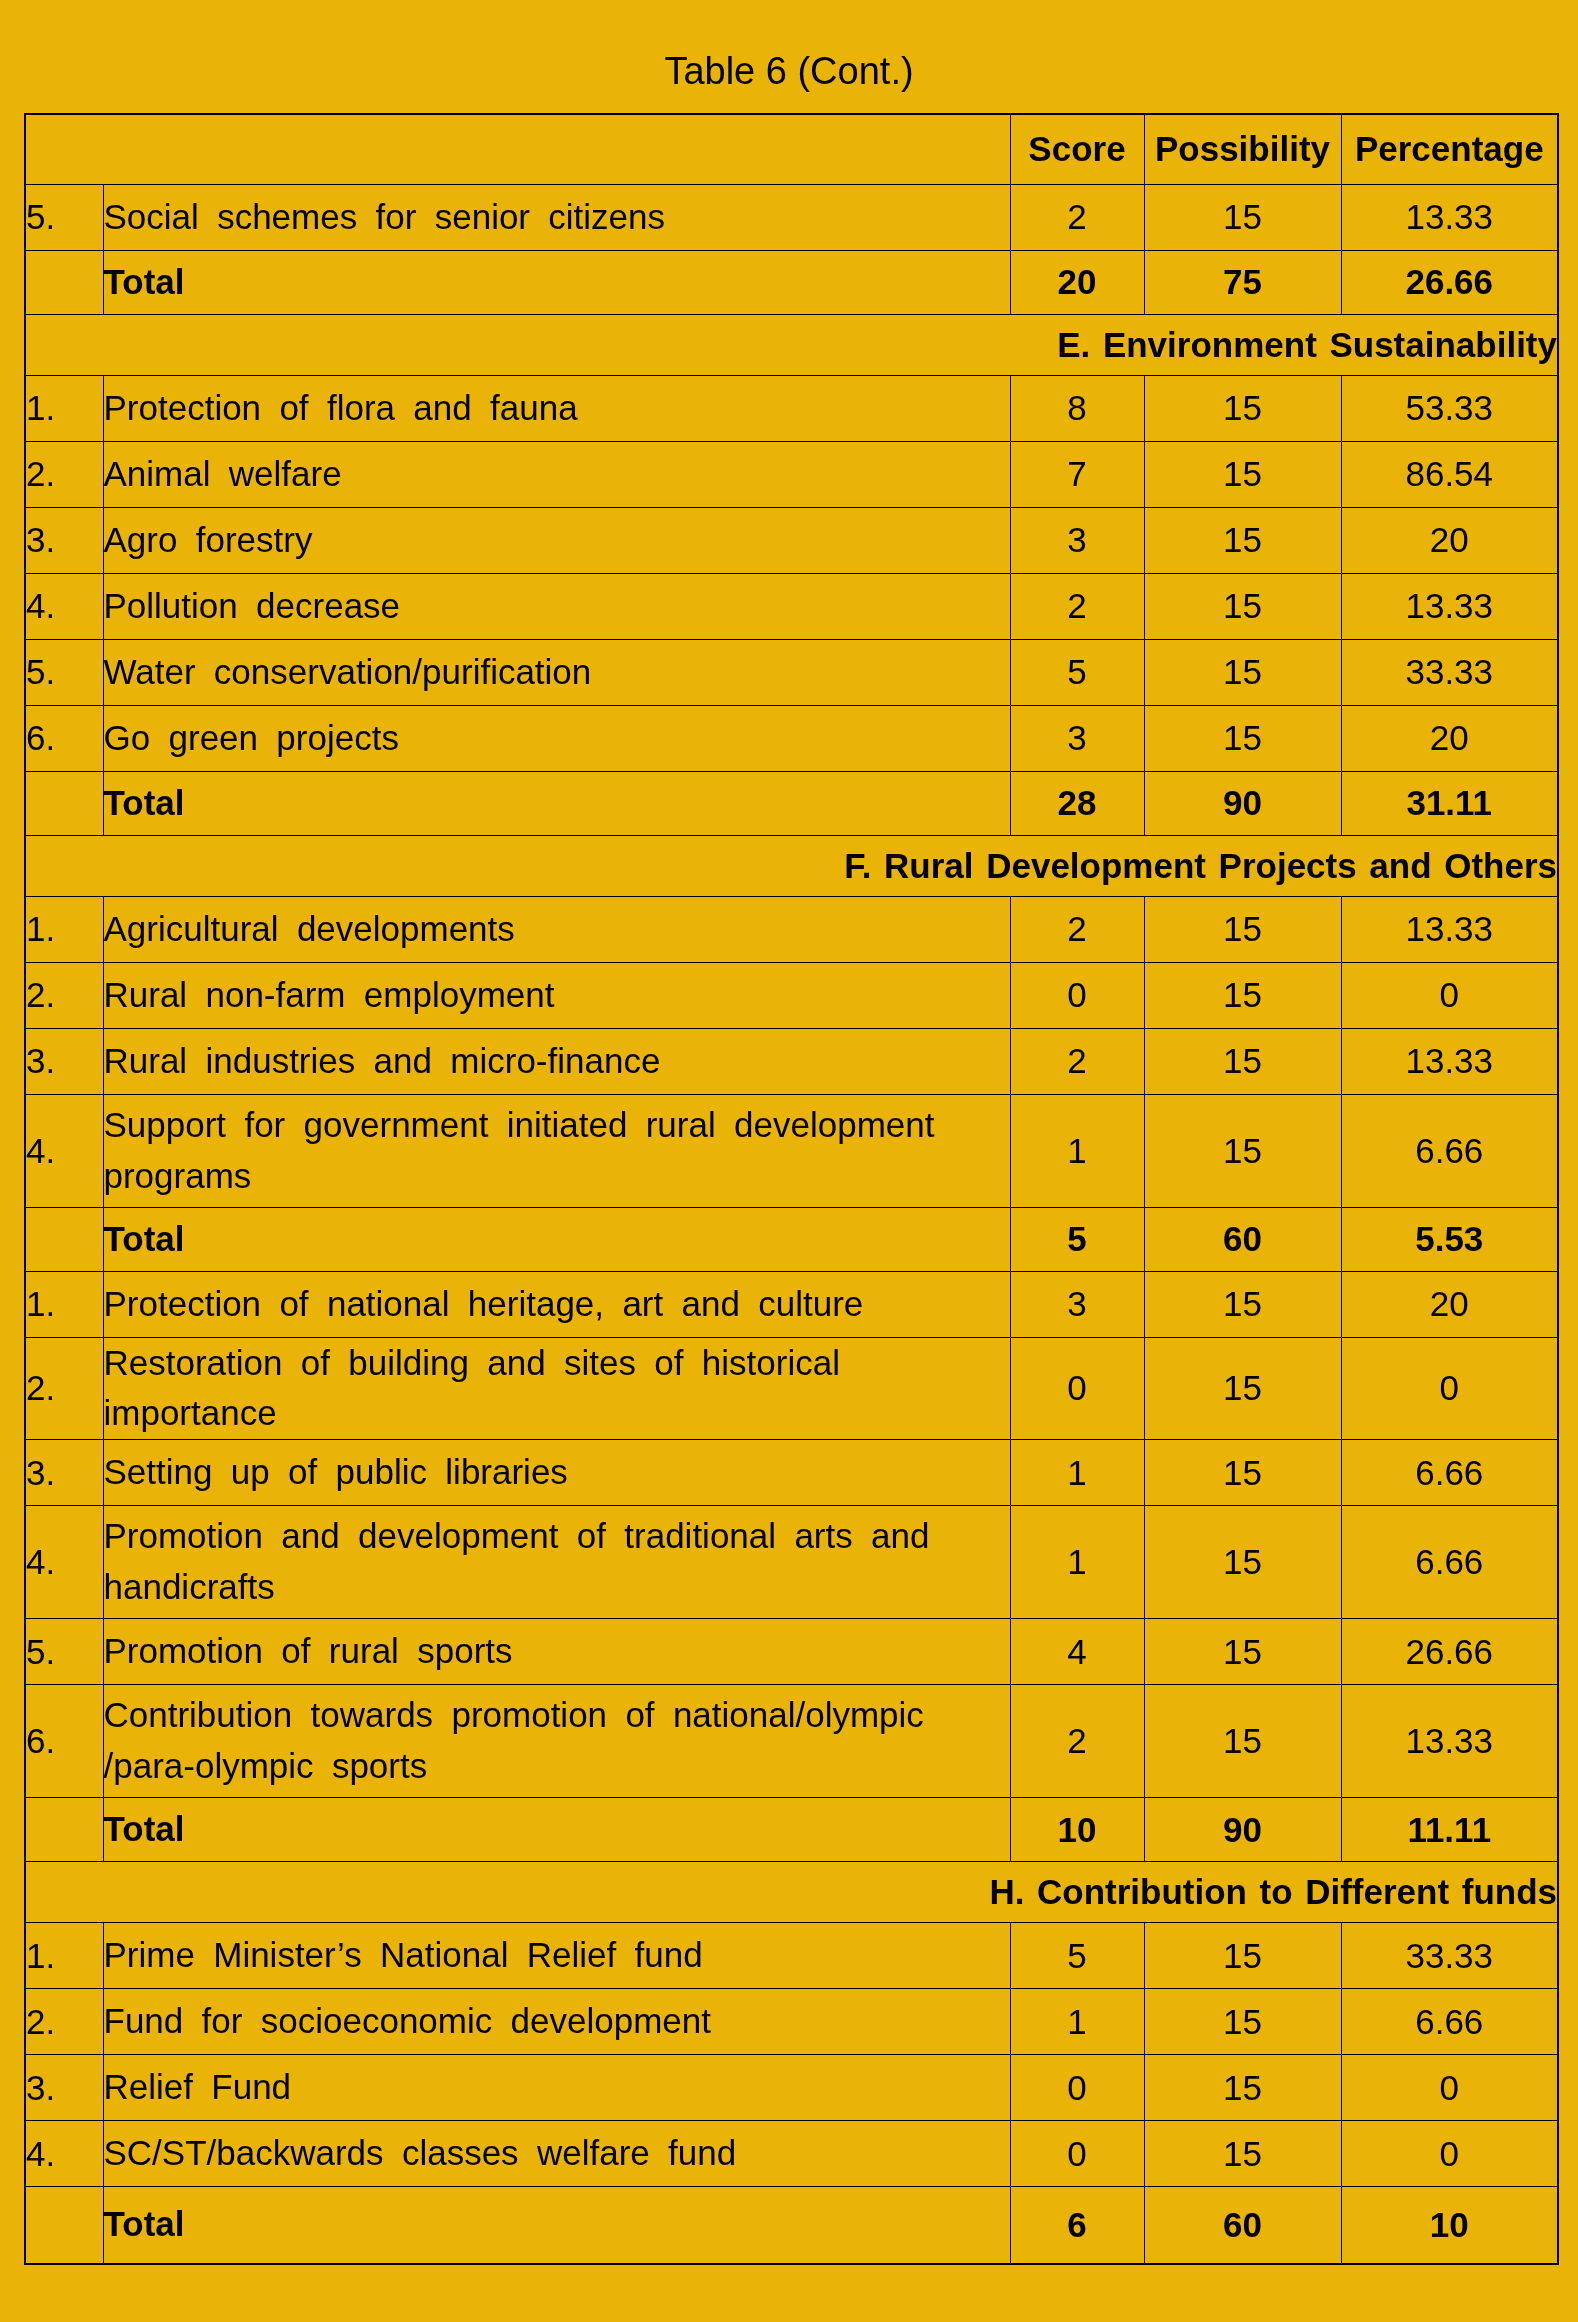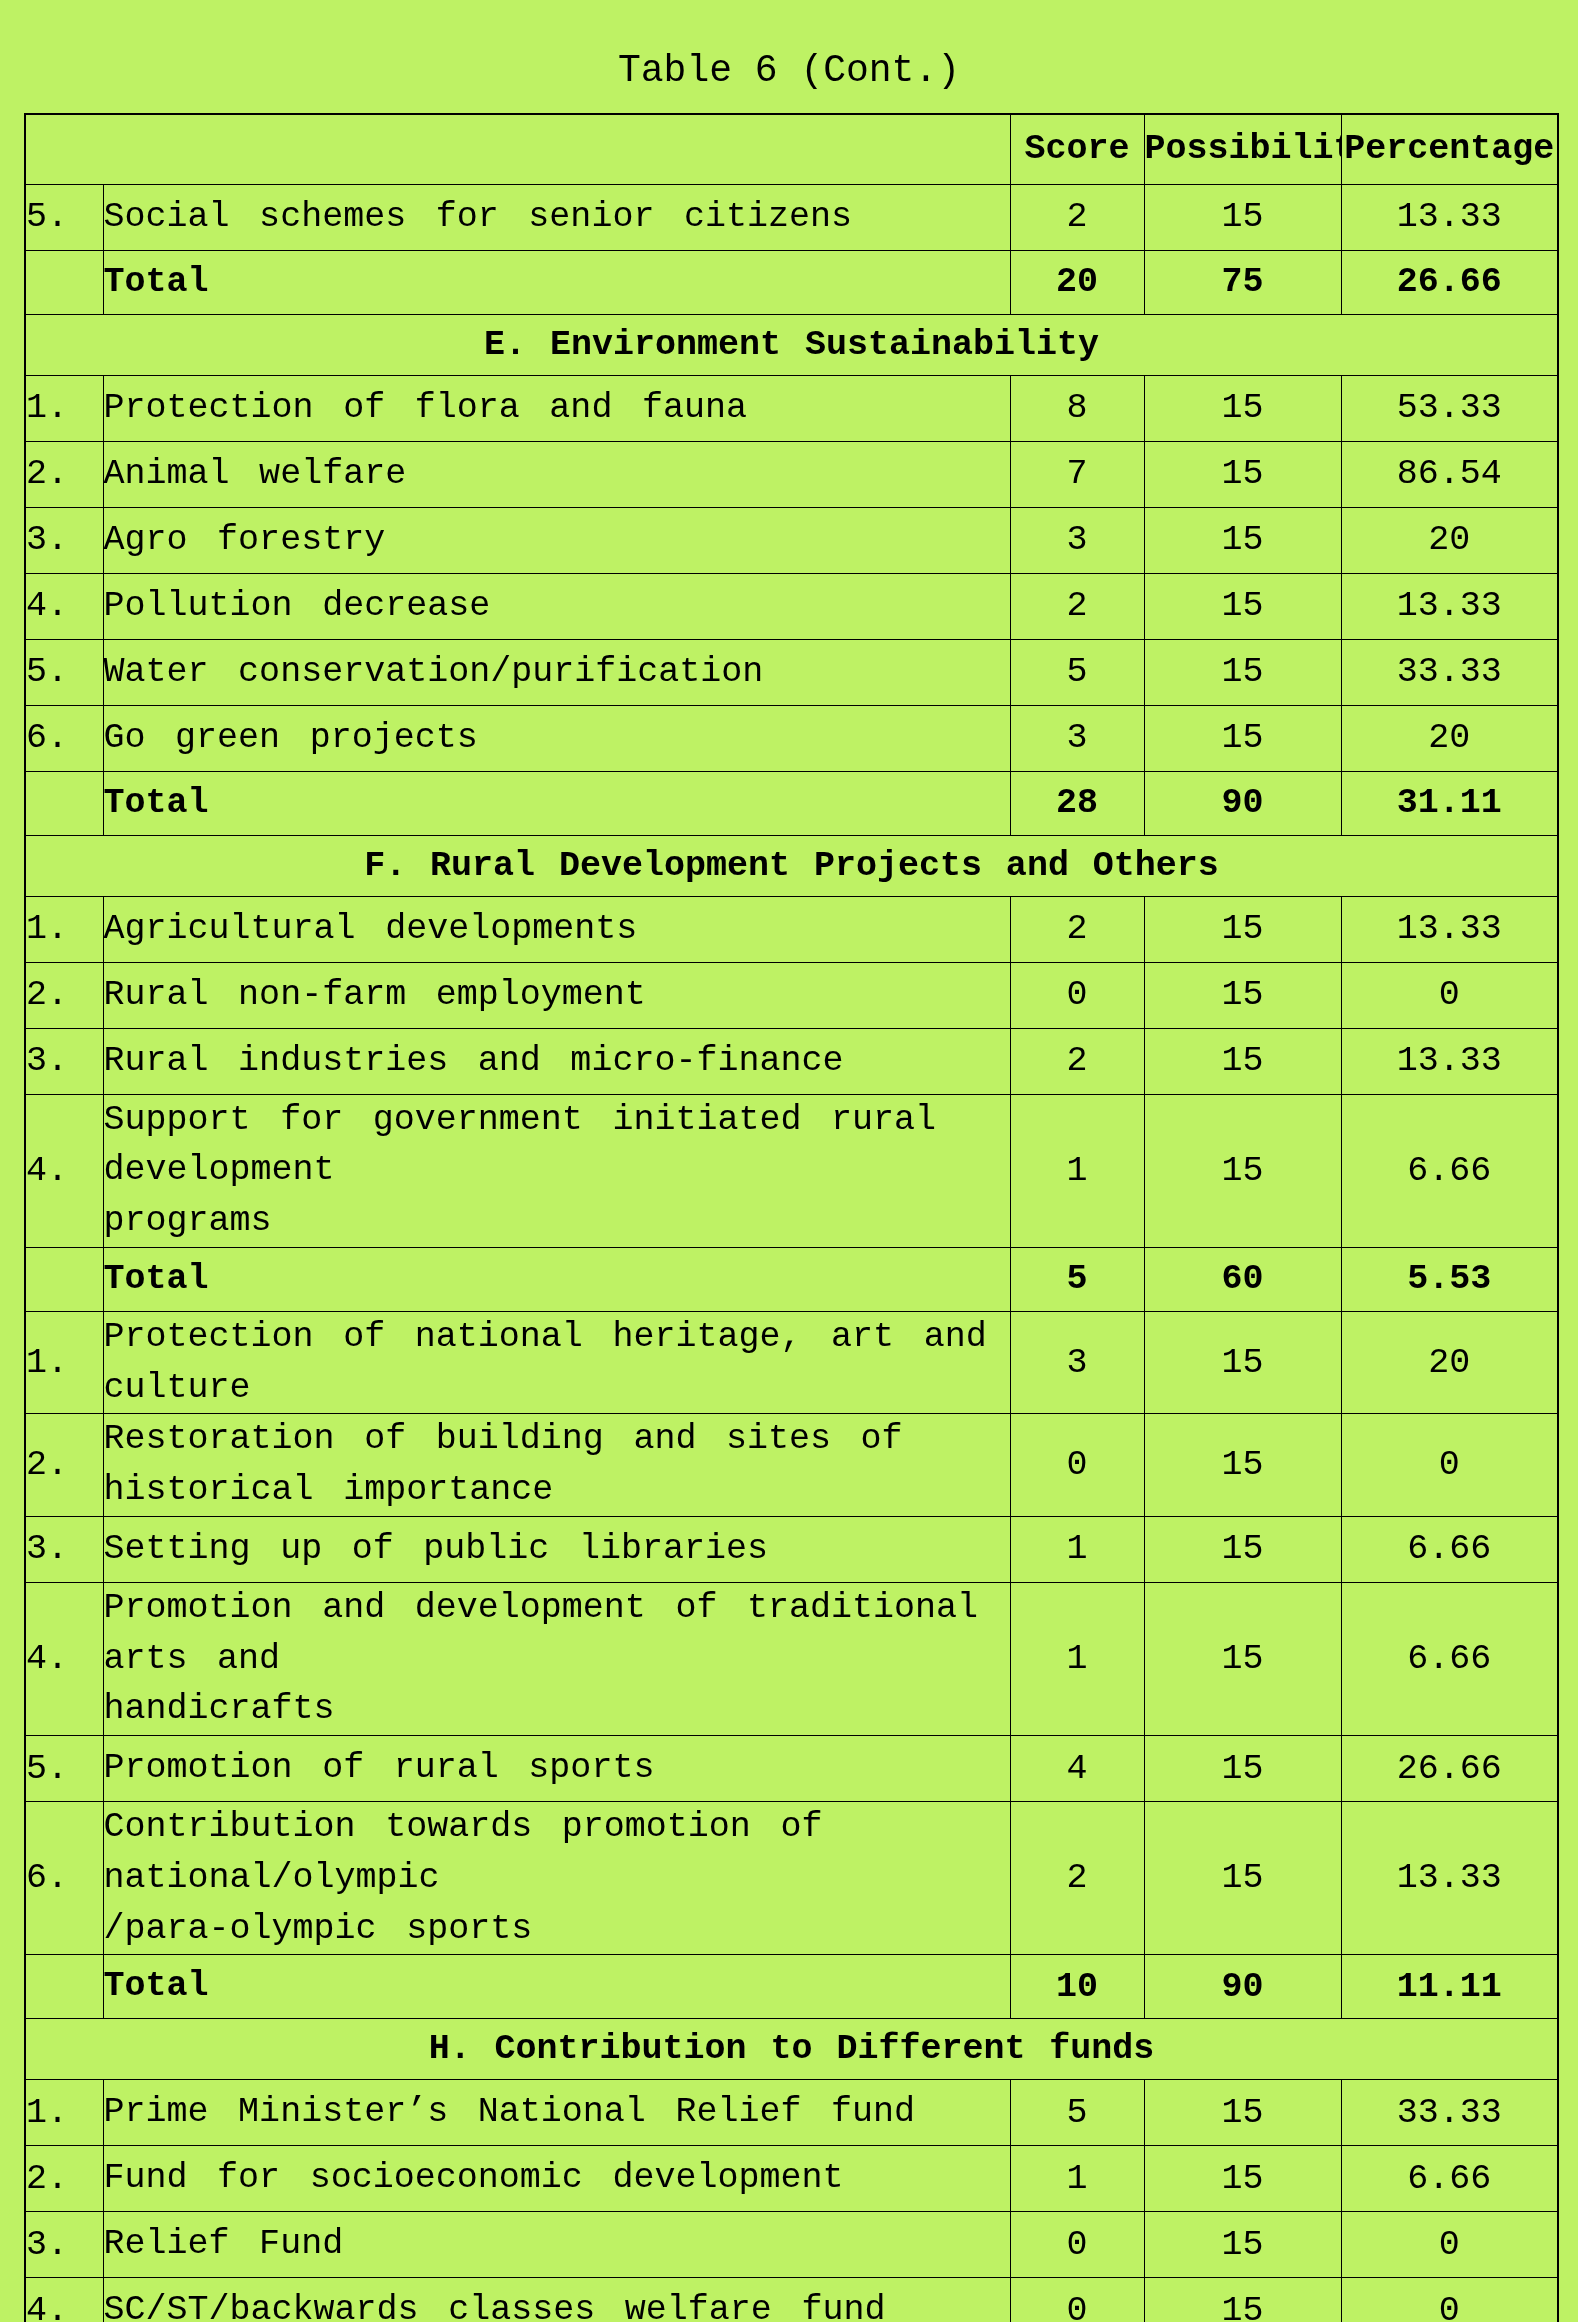--- a/index.html
+++ b/index.html
@@ -4,23 +4,23 @@
 <style>
   html, body {
     margin: 0;
     padding: 0;
     background: #ffffff;
   }
   .page {
     position: relative;
     width: 1578px;
     height: 2323px;
-    background: #bef264;
+    background: #eab308;
     color: #000000;
-    font-family: Liberation Mono, monospace;
+    font-family: Liberation Sans, sans-serif;
     overflow: hidden;
   }
   .title {
     padding-top: 50px;
     height: 42px;
     line-height: 42px;
     text-align: center;
     font-size: 38px;
     font-weight: normal;
     color: #000000;
@@ -72,21 +72,21 @@
     word-spacing: 8.6px;
     line-height: 1.45;
   }
   td.val { text-align: center; }
 
   tr.row-total td { font-weight: bold; }
   tr.row-total td.desc { word-spacing: normal; }
 
   td.section-label {
     font-weight: bold;
-    text-align: center;
+    text-align: right;
     padding-left: 11.5px;
     word-spacing: 2.9px;
     border-top: 4.8px solid #000;
     border-bottom: 3.8px solid #000;
   }
   td.vbottom { vertical-align: bottom; padding-bottom: 21px; }
   td.vtop    { vertical-align: top;    padding-top: 15.4px; }
 </style>
 </head>
 <body>

